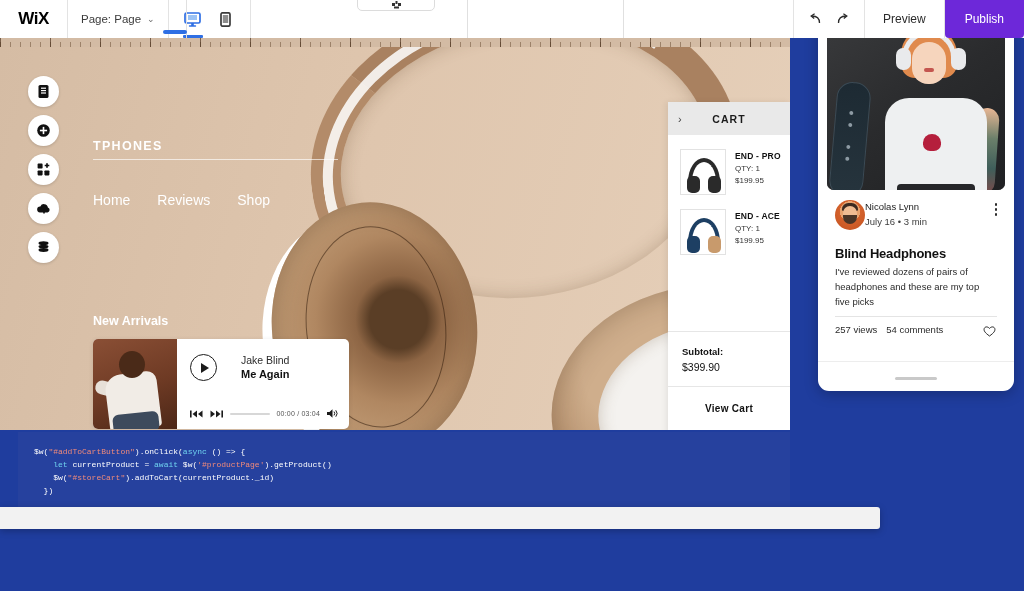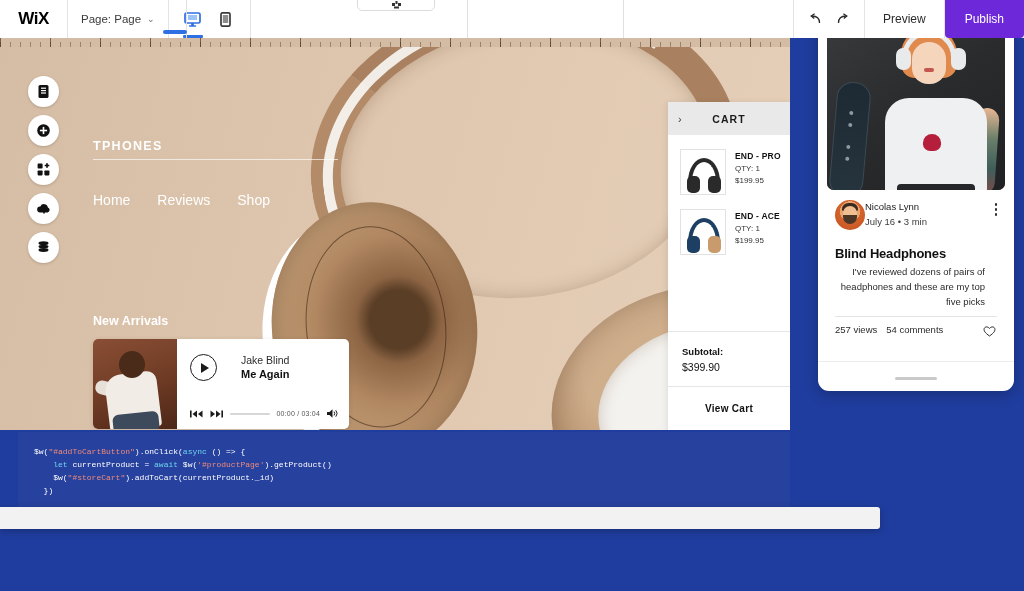--- a/index.html
+++ b/index.html
@@ -364,21 +364,21 @@
     position: absolute; right: 17px; top: 200px; display: flex; flex-direction: column;
     gap: 2.5px; align-items: center;
   }
   .ph-dots span { width: 2.5px; height: 2.5px; background: #2b2b2b; border-radius: 50%; }
   .ph-title {
     position: absolute; left: 17px; top: 243px; font-size: 13px; font-weight: bold;
     color: #111; letter-spacing: -.2px;
   }
   .ph-body {
     position: absolute; left: 17px; top: 261px; width: 150px; font-size: 9.5px;
-    line-height: 1.58; color: #2b2b2b; text-align: right;
+    line-height: 1.58; color: #2b2b2b;
   }
   .ph-rule {
     position: absolute; left: 17px; top: 313px; width: 162px; height: 1px; background: #e4e4e4;
   }
   .ph-stats {
     position: absolute; left: 17px; top: 321px; display: flex; gap: 9px;
     font-size: 9.5px; color: #2b2b2b;
   }
   .ph-heart { position: absolute; right: 18px; top: 320px; }
   .ph-home {

